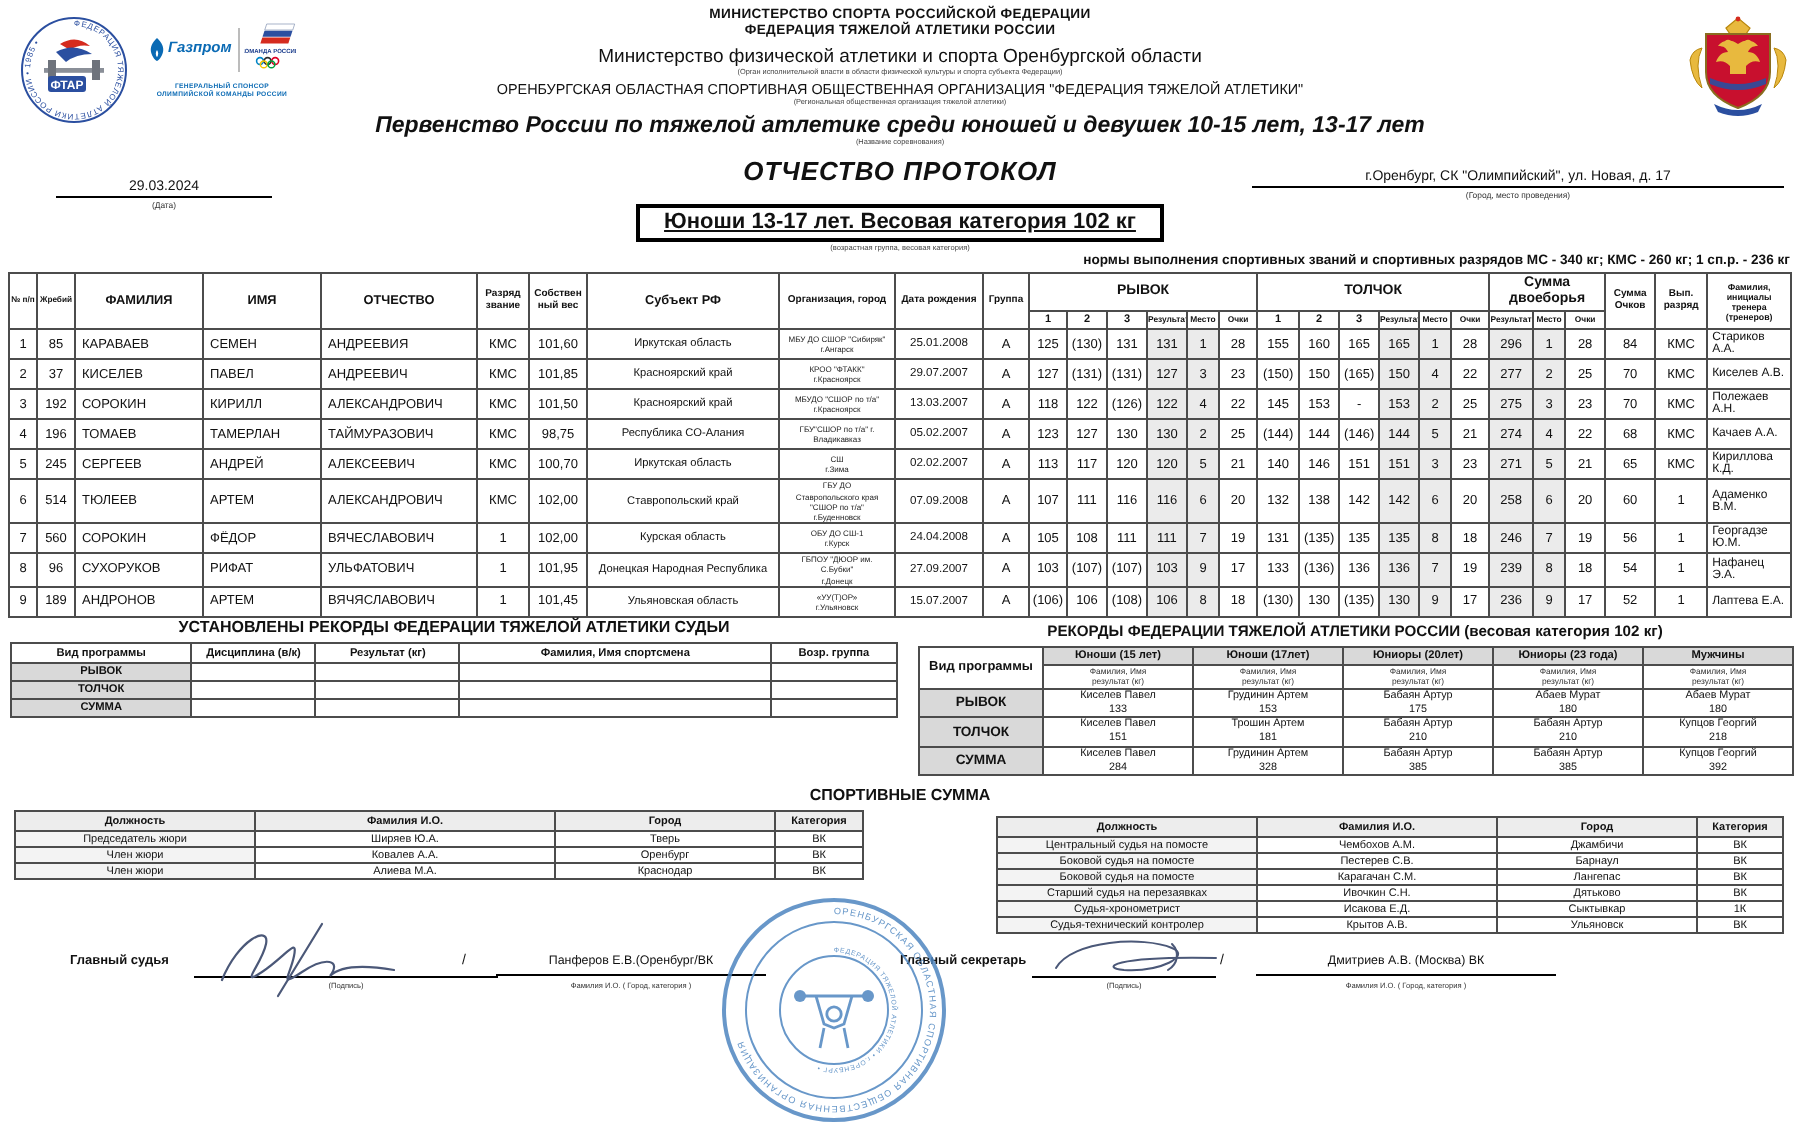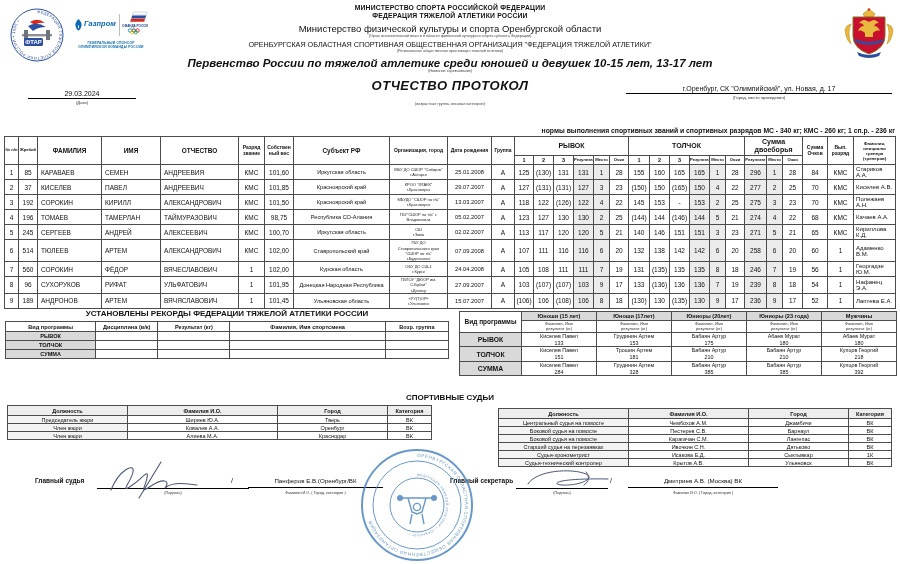--- a/index.html
+++ b/index.html
@@ -171,39 +171,40 @@
         <circle cx="31" cy="15.5" r="1.6"></circle>
       </g>
       <path d="M12,33 Q26,39 40,33 L40,36 Q26,42 12,36 Z" fill="#2b4fa0" opacity="0.9"></path>
       <path d="M14,46 Q26,52 38,46 L36,50 Q26,54 16,50 Z" fill="#2b4fa0"></path>
     </svg>
   </div>
 
   <div class="ministry">
     <div class="m1">МИНИСТЕРСТВО СПОРТА  РОССИЙСКОЙ ФЕДЕРАЦИИ</div>
     <div class="m1">ФЕДЕРАЦИЯ ТЯЖЕЛОЙ АТЛЕТИКИ РОССИИ</div>
-    <div class="m3">Министерство физической культуры и спорта Оренбургской области</div>
+    <div class="m3">Министерство физической атлетики и спорта Оренбургской области</div>
     <div class="mn">(Орган исполнительной власти в области физической культуры и спорта субъекта Федерации)</div>
     <div class="m4">ОРЕНБУРГСКАЯ ОБЛАСТНАЯ СПОРТИВНАЯ ОБЩЕСТВЕННАЯ ОРГАНИЗАЦИЯ "ФЕДЕРАЦИЯ ТЯЖЕЛОЙ АТЛЕТИКИ"</div>
     <div class="mn">(Региональная общественная организация тяжелой атлетики)</div>
     <div class="mtitle">Первенство России по тяжелой атлетике среди юношей и девушек 10-15 лет, 13-17 лет</div>
     <div class="mn">(Название соревнования)</div>
     <div class="mproto">ОТЧЕСТВО ПРОТОКОЛ</div>
   </div>
 
   <div class="date-block">
     <div class="fill-line">29.03.2024</div>
     <div class="fill-note">(Дата)</div>
   </div>
   <div class="venue-block">
     <div class="fill-line">г.Оренбург, СК "Олимпийский", ул. Новая, д. 17</div>
     <div class="fill-note">(Город, место проведения)</div>
   </div>
 
   <div class="cat-wrap">
+    <div class="cat-box">Юноши 13-17 лет. Весовая категория 102 кг</div>
     <div class="cat-note">(возрастная группа, весовая категория)</div>
   </div>
   <div class="norms">нормы выполнения спортивных званий и спортивных разрядов  МС - 340 кг; КМС - 260 кг; 1 сп.р. - 236 кг</div>
 
   <table class="results">
     <colgroup>
       <col style="width:14px">
         <col style="width:19px">
         <col style="width:64px">
         <col style="width:59px">
@@ -560,21 +561,21 @@
           <td class="sh">9</td>
           <td>17</td>
           <td>52</td>
           <td>1</td>
           <td class="coach">Лаптева Е.А.</td>
         </tr>
       </tbody>
   </table>
 
   <div class="rec-left">
-    <div class="rec-title">УСТАНОВЛЕНЫ РЕКОРДЫ ФЕДЕРАЦИИ ТЯЖЕЛОЙ АТЛЕТИКИ РОССИИ</div>
+    <div class="rec-title">УСТАНОВЛЕНЫ РЕКОРДЫ ФЕДЕРАЦИИ ТЯЖЕЛОЙ АТЛЕТИКИ СУДЬИ</div>
     <table>
       <colgroup>
         <col style="width:90px">
           <col style="width:62px">
           <col style="width:72px">
           <col style="width:155px">
           <col style="width:63px">
       </colgroup>
       <thead>
           <tr>
@@ -605,20 +606,21 @@
             <td></td>
             <td></td>
             <td></td>
             <td></td>
           </tr>
         </tbody>
     </table>
   </div>
 
   <div class="rec-right">
+    <div class="rec-title sm">РЕКОРДЫ ФЕДЕРАЦИИ ТЯЖЕЛОЙ АТЛЕТИКИ РОССИИ (весовая категория 102 кг)</div>
     <table>
       <colgroup>
         <col style="width:62px">
           <col style="width:75px">
           <col style="width:75px">
           <col style="width:75px">
           <col style="width:75px">
           <col style="width:75px">
       </colgroup>
       <thead>
@@ -720,21 +722,21 @@
             </td>
             <td class="rc">
               <div class="rn">Купцов Георгий</div>
               <div class="rv">392</div>
             </td>
           </tr>
         </tbody>
     </table>
   </div>
 
-  <div class="judges-title">СПОРТИВНЫЕ СУДЬИ</div>
+  <div class="judges-title">СПОРТИВНЫЕ СУММА</div>
   <div class="jud-left">
     <table class="sjt">
       <colgroup>
           <col style="width:120px">
           <col style="width:150px">
           <col style="width:110px">
           <col style="width:44px">
         </colgroup>
       <thead>
           <tr>

